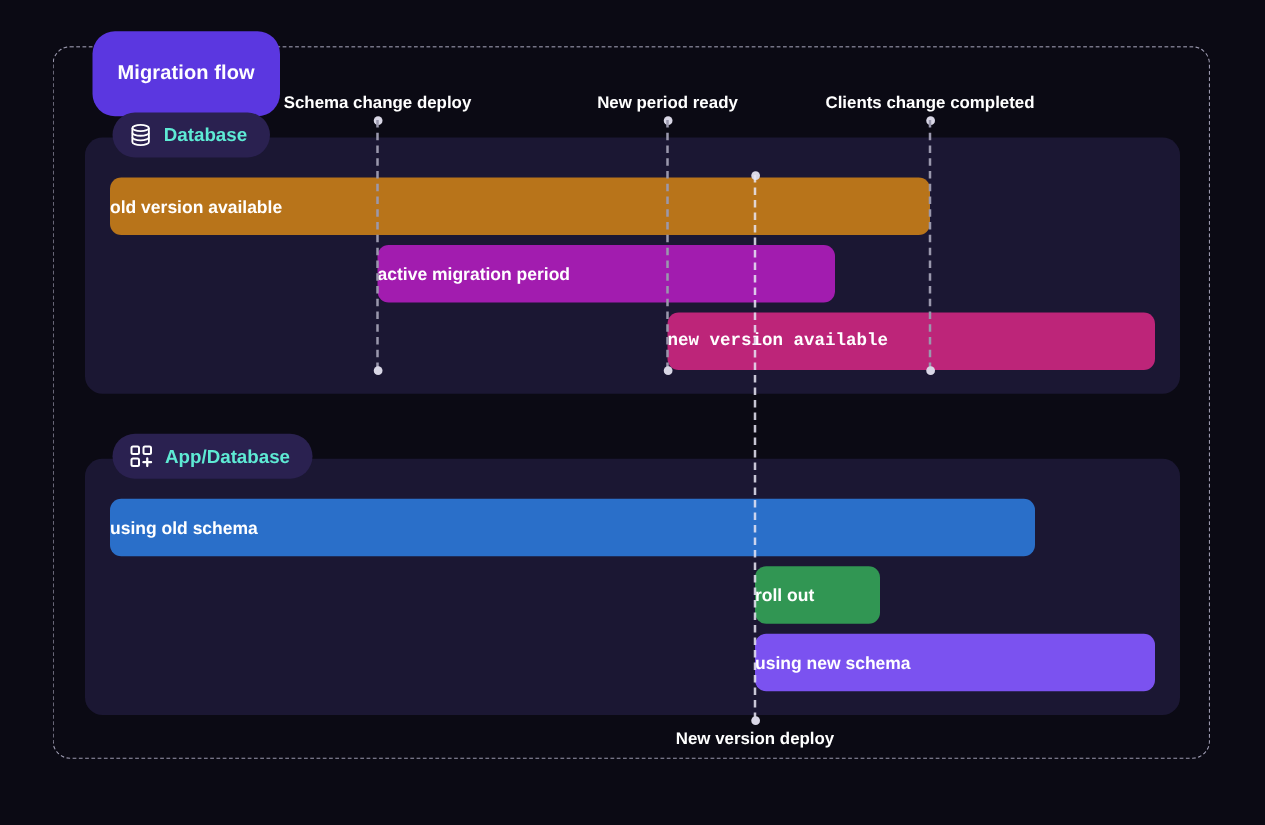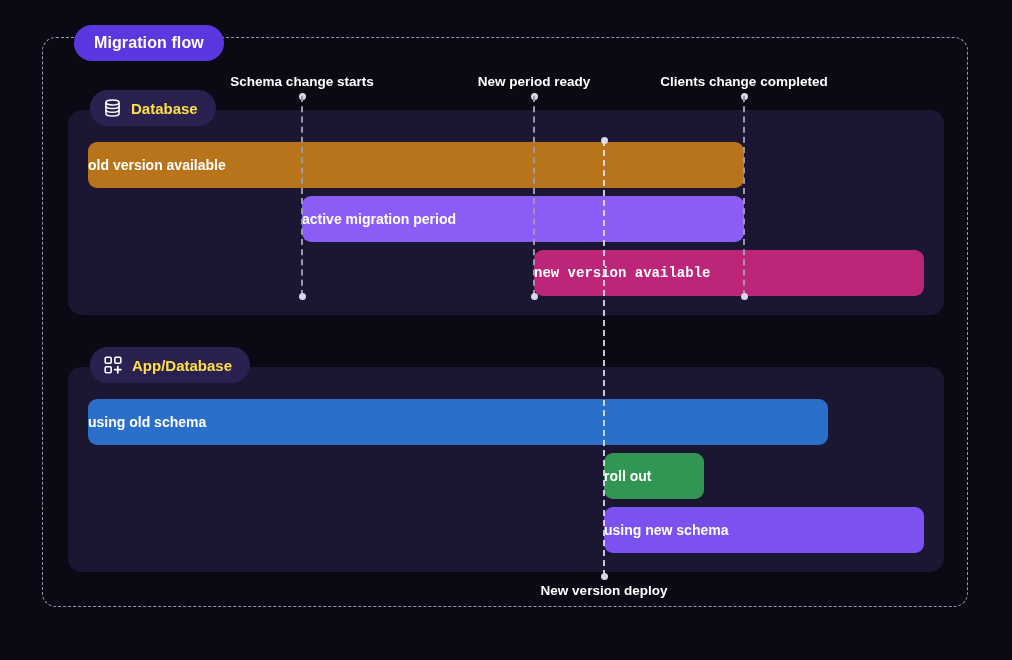--- a/index.html
+++ b/index.html
@@ -33,21 +33,21 @@
     border-radius: 14px;
     box-sizing: border-box;
   }
 
   
   .title-pill {
     position: absolute;
     left: 74px;
     top: 25px;
     height: 36px;
-    padding: 0 20px;
+    padding: 16px 20px;
     display: flex;
     align-items: center;
     background: #5b37e0;
     border-radius: 18px;
     color: #ffffff;
     font-size: 16px;
     font-weight: bold;
     letter-spacing: 0.1px;
     z-index: 6;
   }
@@ -66,21 +66,21 @@
   
   .lane-pill {
     position: absolute;
     height: 36px;
     padding: 0 18px 0 14px;
     display: flex;
     align-items: center;
     gap: 10px;
     background: #2a2150;
     border-radius: 18px;
-    color: #fde047;
+    color: #5eead4;
     font-size: 15px;
     font-weight: bold;
     z-index: 7;
   }
   .pill-db  { left: 90px; top: 90px; }
   .pill-app { left: 90px; top: 347px; }
   .lane-pill svg { display: block; }
 
   
   .marker {
@@ -139,21 +139,21 @@
     align-items: center;
     color: #ffffff;
     font-size: 14px;
     font-weight: bold;
     z-index: 3;
     box-sizing: border-box;
     overflow: hidden;
   }
 
   .bar-old-version   { left: 88px;  top: 142px; width: 656px; background: #b8741a; }
-  .bar-active-mig    { left: 302px; top: 196px; width: 442px; background: #8b5cf6; }
+  .bar-active-mig    { left: 302px; top: 196px; width: 366px; background: #a21caf; }
   .bar-new-version   { left: 534px; top: 250px; width: 390px; background: #bd2579; font-family: Liberation Mono, monospace; }
 
   .bar-old-schema    { left: 88px;  top: 399px; width: 740px; background: #2a6fc9; }
   .bar-roll-out      { left: 604px; top: 453px; width: 100px; background: #319653; }
   .bar-new-schema    { left: 604px; top: 507px; width: 320px; background: #7b52f0; }
 </style>
 </head>
 <body>
 
 <div id="stage">
@@ -206,21 +206,21 @@
     <span>using old schema</span>
   </div>
   <div class="bar bar-new-schema">
     <span>using new schema</span>
   </div>
   <div class="bar bar-roll-out">
     <span>roll out</span>
   </div>
 
   <div class="marker" style="left:302px; top:96px; height:200px; width:0;">
-    <span class="m-label">Schema change starts</span>
+    <span class="m-label">Schema change deploy</span>
     <span class="m-dot top"></span>
     <span class="m-line"></span>
     <span class="m-dot bottom"></span>
   </div>
 
   <div class="marker" style="left:534px; top:96px; height:200px; width:0;">
     <span class="m-label">New period ready</span>
     <span class="m-dot top"></span>
     <span class="m-line"></span>
     <span class="m-dot bottom"></span>

